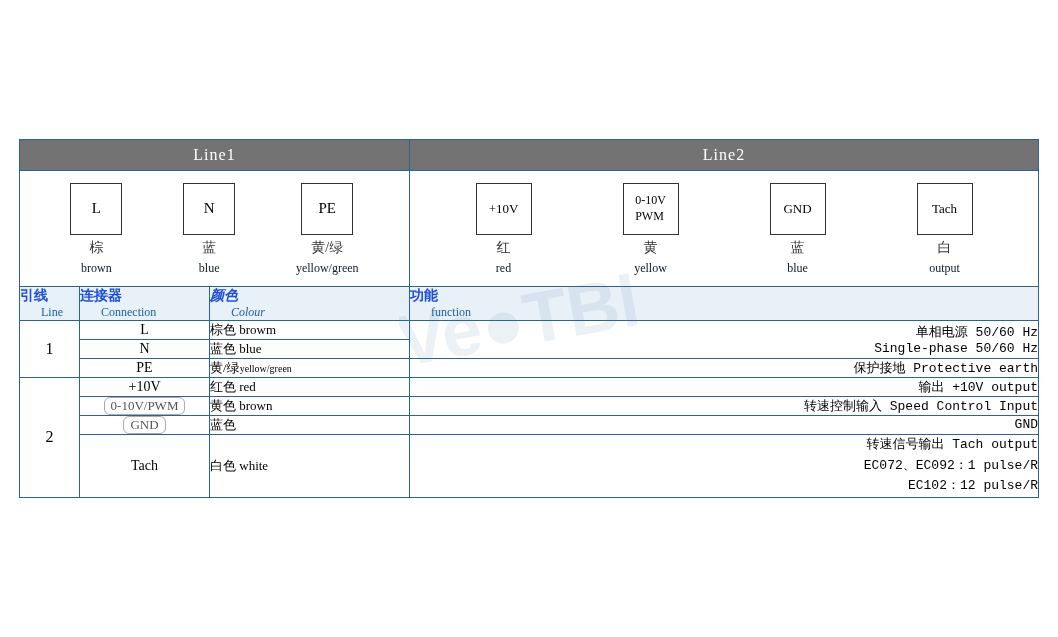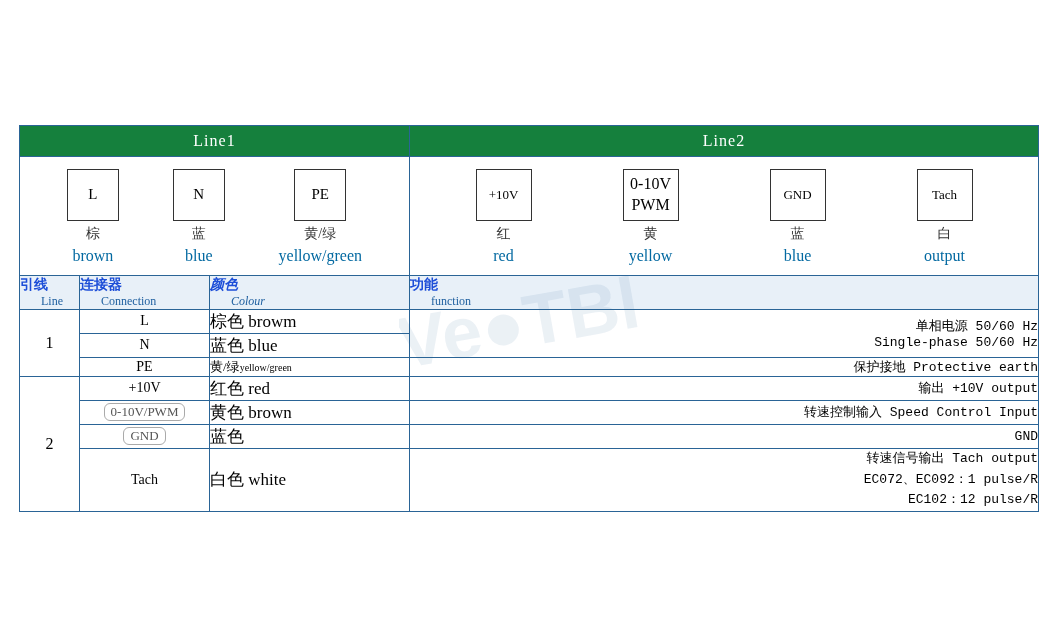--- a/index.html
+++ b/index.html
@@ -15,21 +15,21 @@
     .outer-table {
       border-collapse: collapse;
       width: 1020px;
       border: 1.5px solid #2a6496;
     }
     .outer-table td, .outer-table th {
       border: 1.5px solid #2a6496;
     }
     
     .header-row th {
-      background-color: #15803d;
+      background-color: #737373;
       color: #fff;
       font-size: 16px;
       font-weight: normal;
       text-align: center;
       padding: 6px 0;
       letter-spacing: 1px;
     }
     
     .diagram-row td {
       padding: 12px 0 10px 0;
@@ -68,22 +68,22 @@
       width: 56px;
       height: 52px;
       font-size: 13px;
     }
     .diag-label-cn {
       font-size: 14px;
       color: #333;
       text-align: center;
     }
     .diag-label-en {
-      font-size: 16px;
-      color: #0369a1;
+      font-size: 12px;
+      color: #0f172a;
       text-align: center;
     }
     .col-header-cn {
       color: #1d4ed8;
       font-size: 14px;
       font-weight: bold;
     }
     .col-header-en {
       color: #2060a0;
       font-size: 12px;
@@ -100,21 +100,21 @@
       font-size: 14px;
       font-family: "Times New Roman", serif;
     }
     .conn-cell-rounded {
       text-align: center;
       font-size: 13px;
       font-family: "Times New Roman", serif;
       
     }
     .colour-cell {
-      font-size: 17px;
+      font-size: 13px;
     }
     .function-cell {
       font-size: 13px;
       font-family: "Courier New", Courier, monospace;
       text-align: right;
     }
     .watermark {
       position: absolute;
       pointer-events: none;
       opacity: 0.18;
@@ -179,21 +179,21 @@
           </div>
         </td>
         <td colspan="4" class="line2-diag">
           <div class="diag-inner">
             <div class="diag-item">
               <div class="connector-box small">+10V</div>
               <div class="diag-label-cn">红</div>
               <div class="diag-label-en">red</div>
             </div>
             <div class="diag-item">
-              <div class="connector-box small" style="font-size:16px;text-align:center;line-height:1.3;">0-10V<br>PWM</div>
+              <div class="connector-box small" style="font-size:12px;text-align:left;line-height:1.3;">0-10V<br>PWM</div>
               <div class="diag-label-cn">黄</div>
               <div class="diag-label-en">yellow</div>
             </div>
             <div class="diag-item">
               <div class="connector-box small">GND</div>
               <div class="diag-label-cn">蓝</div>
               <div class="diag-label-en">blue</div>
             </div>
             <div class="diag-item">
               <div class="connector-box small">Tach</div>

